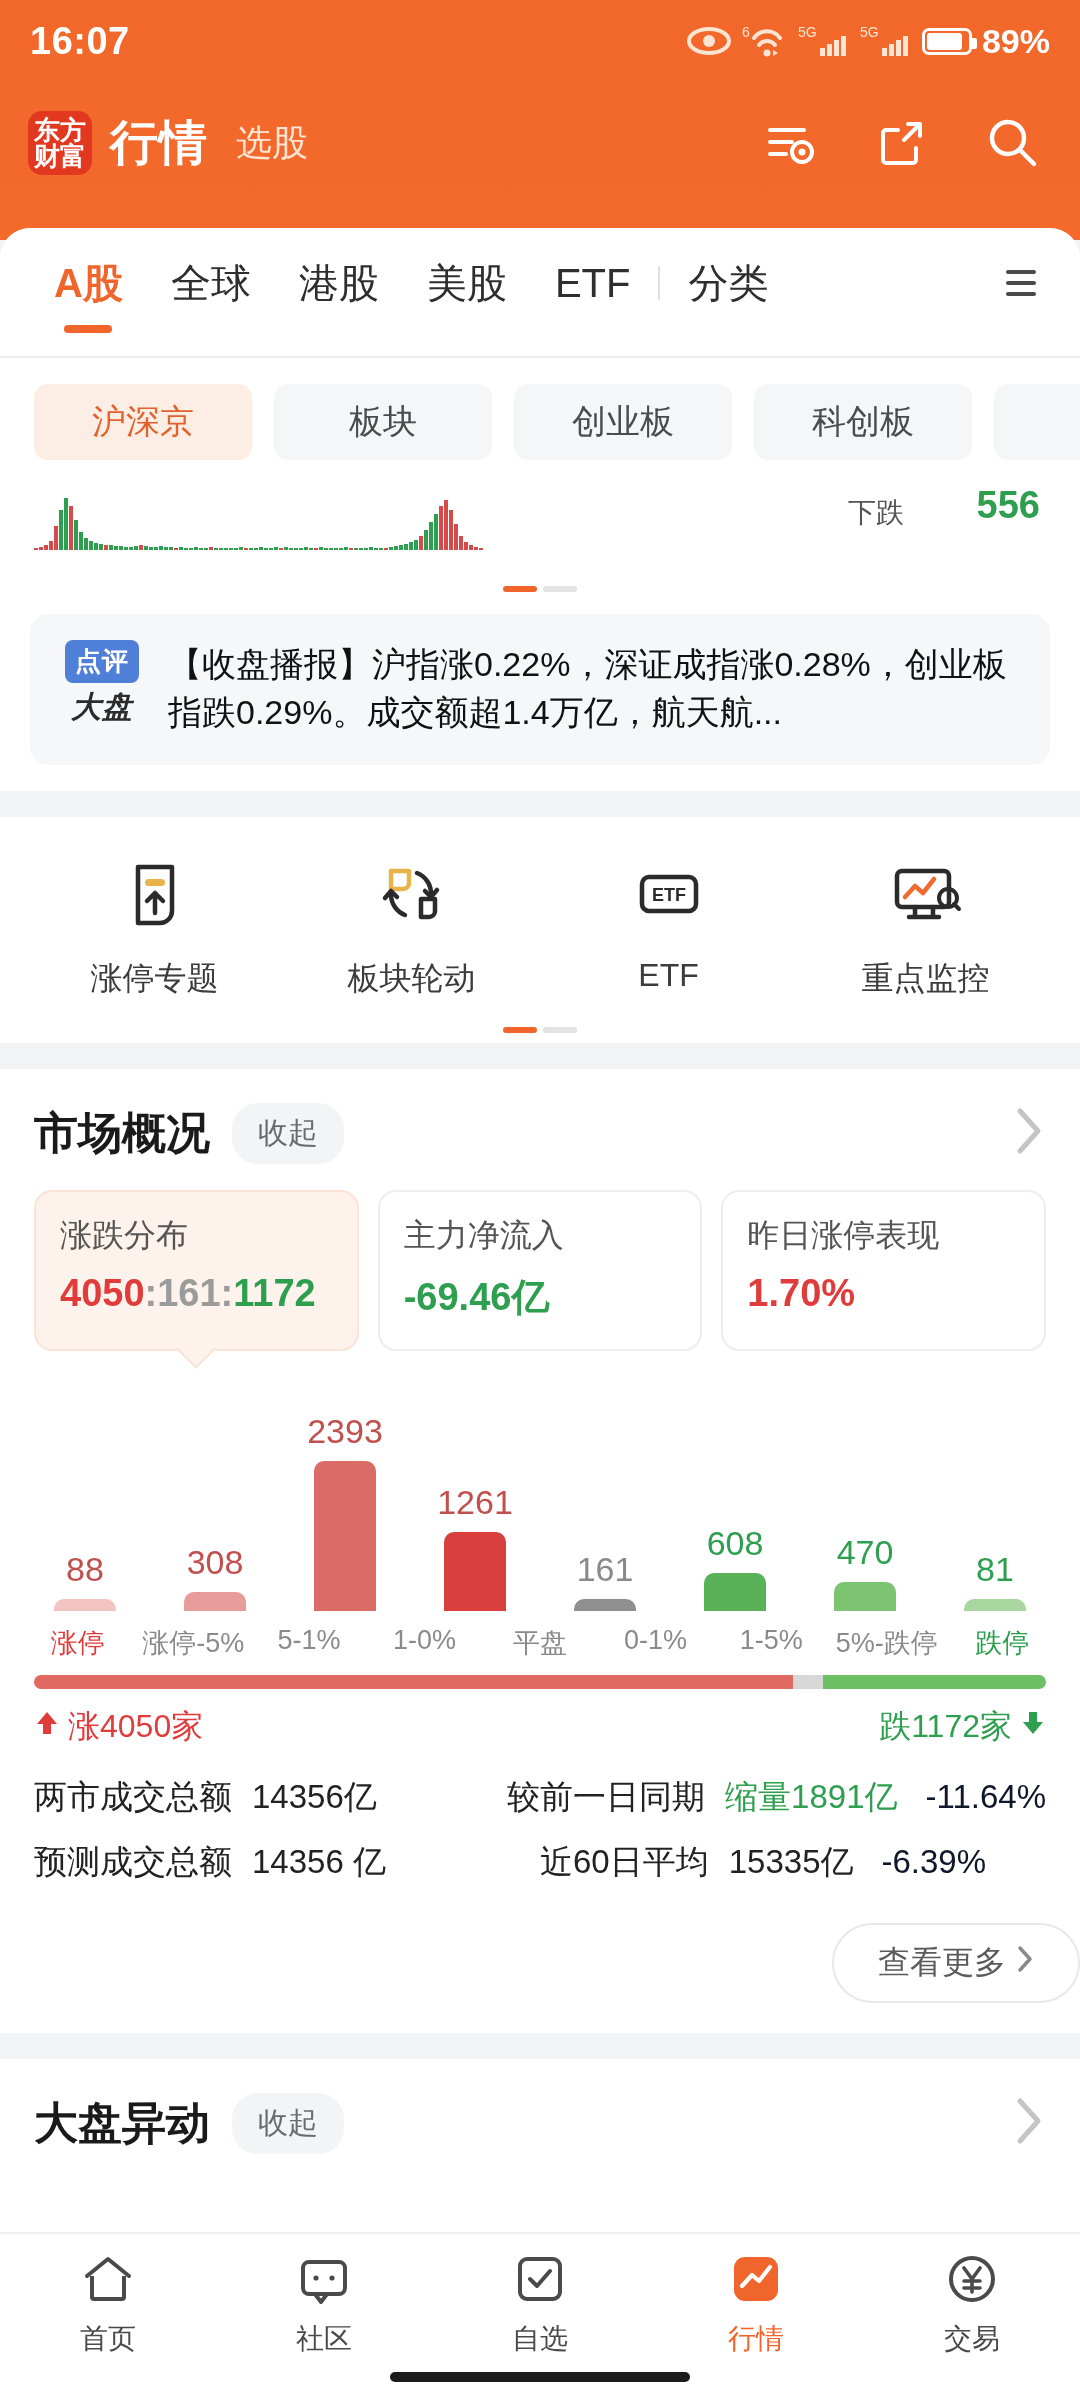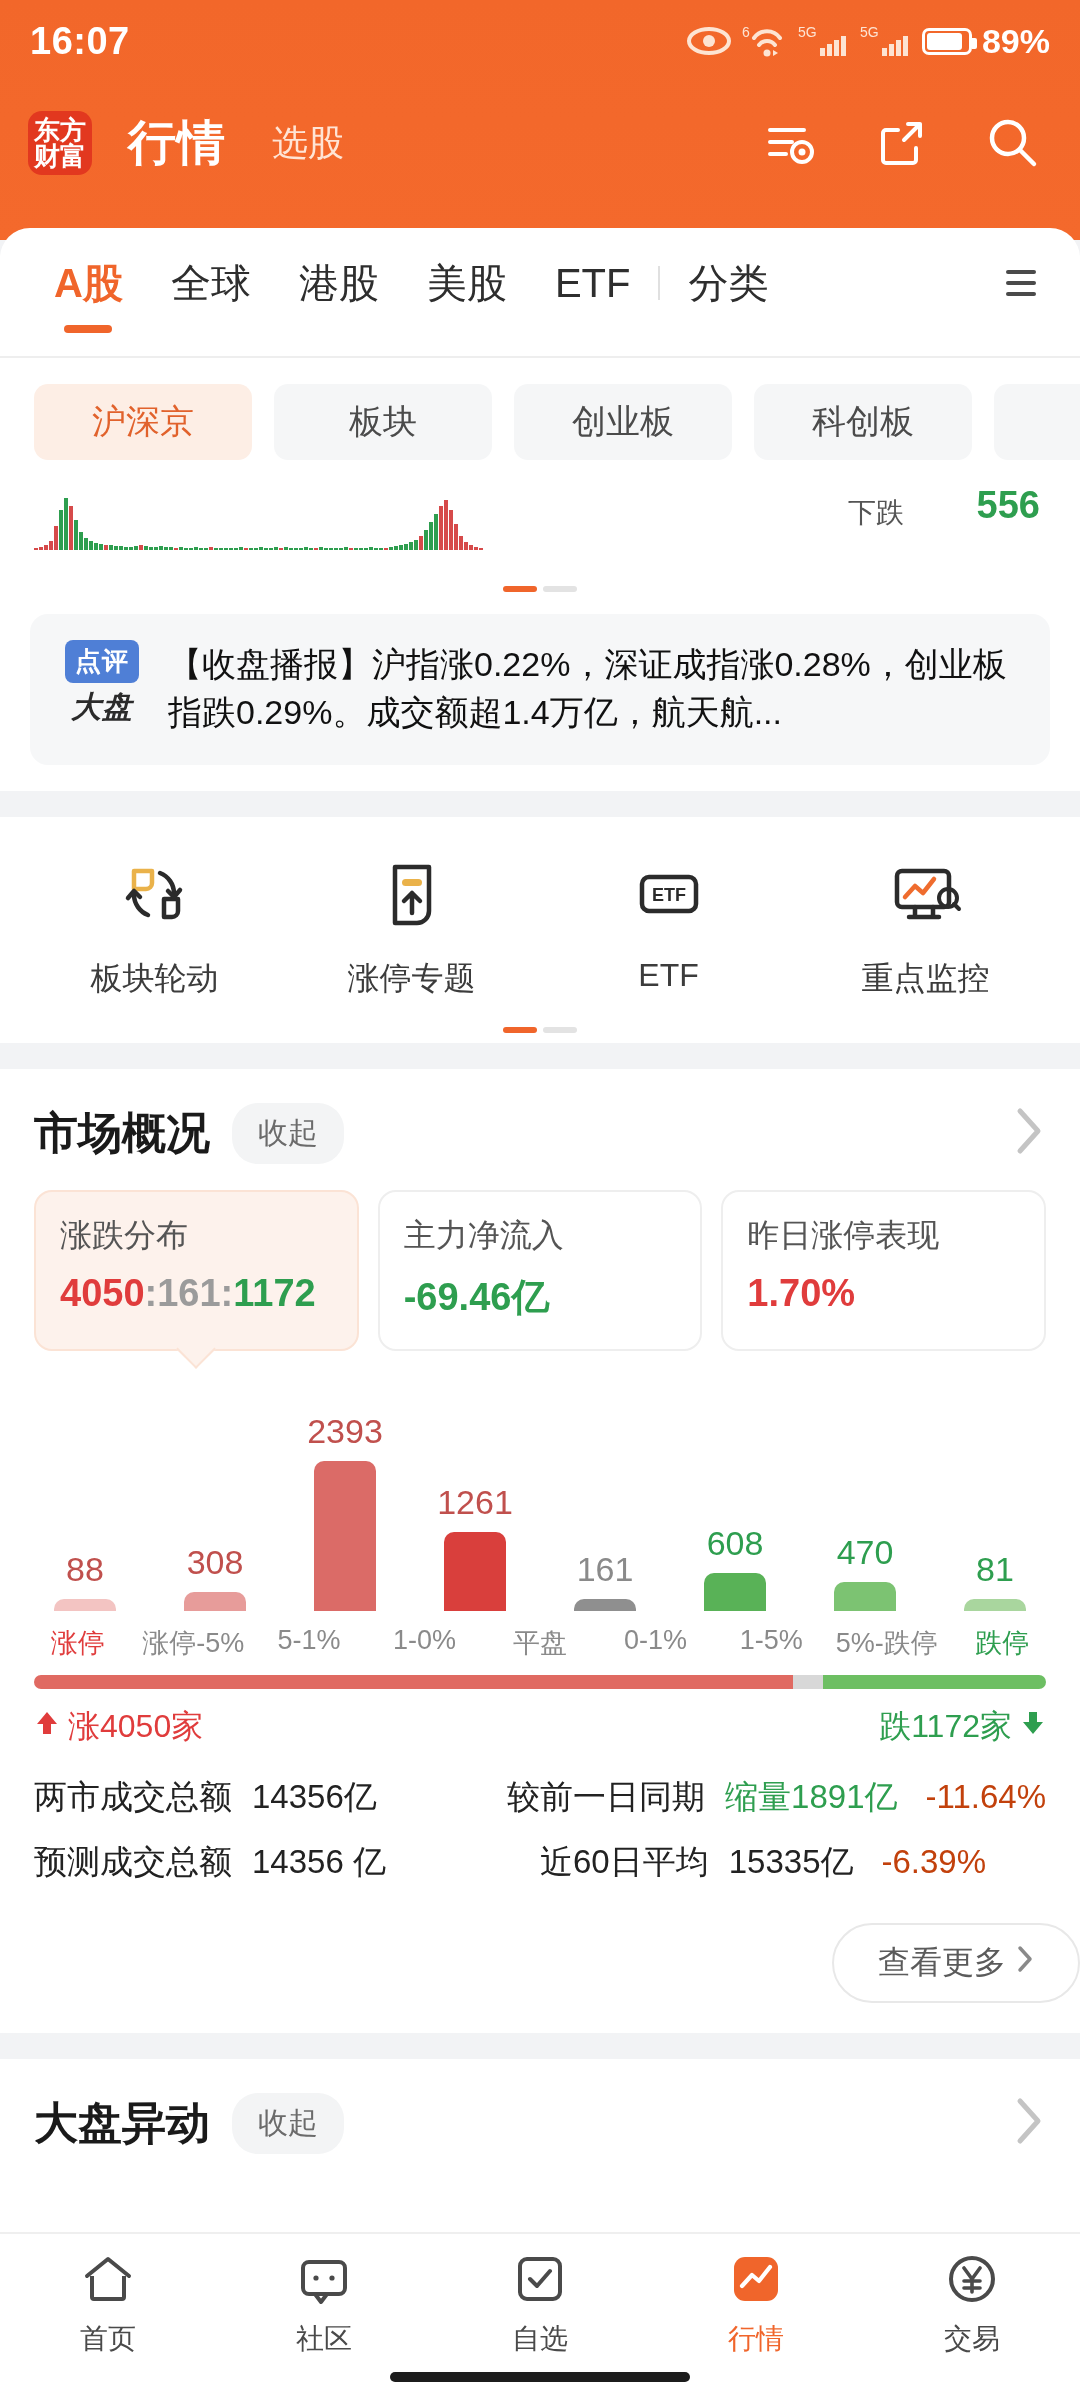--- a/index.html
+++ b/index.html
@@ -34,21 +34,21 @@
   .batt-body::after {
     content: ''; position: absolute; right: -8px; top: 7px;
     width: 5px; height: 11px; background: #fff; border-radius: 0 2px 2px 0;
   }
   .batt-fill { position: absolute; left: 2px; top: 2px; bottom: 2px; width: 80%; background: #fff; border-radius: 3px; }
   .batt-pct { font-size: 34px; font-weight: 600; }
 
   
   .navbar {
     position: absolute; left: 0; top: 88px; width: 1080px; height: 110px;
-    display: flex; align-items: center; padding: 0 28px; gap: 18px;
+    display: flex; align-items: center; padding: 0 28px;
   }
   .brand-logo {
     width: 64px; height: 64px; border-radius: 14px; background: #e2381f;
     color: #fff; display: flex; flex-direction: column; align-items: center;
     justify-content: center; line-height: 1.0; font-weight: 700; font-size: 26px;
     margin-right: 18px; flex: none;
   }
   .brand-logo span { display: block; }
   .nav-title {
     font-size: 48px; color: #fff; font-weight: 700; letter-spacing: 1px;
@@ -183,21 +183,21 @@
   .rl-left { color: #e03c3c; display: flex; align-items: center; gap: 8px; }
   .rl-right { color: #2e9e4f; display: flex; align-items: center; gap: 8px; }
 
   
   .summary { padding: 26px 34px 0 34px; }
   .srow { display: flex; margin-bottom: 20px; }
   .scell { flex: 1; display: flex; align-items: baseline; gap: 20px; font-size: 33px; color: #222; }
   .scell .k { color: #222; white-space: nowrap; }
   .scell .v { color: #222; white-space: nowrap; }
   .scell .v.g { color: #2e9e4f; }
-  .scell .v2 { color: #c2410c; margin-left: 8px; white-space: nowrap; }
+  .scell .v2 { color: #0f172a; margin-left: 8px; white-space: nowrap; }
 
   .more-wrap { display: flex; justify-content: flex-end; padding: 18px 0 30px 0; }
   .more-btn {
     border: 2px solid #e8e8e8; border-radius: 40px; padding: 16px 44px;
     font-size: 32px; color: #5b5b5b; display: flex; align-items: center; gap: 10px;
   }
 
   
   .peek { background: #fff; padding: 34px 34px 0 34px; display: flex; align-items: center; }
 
@@ -434,39 +434,39 @@
       </div>
     </div>
 
     <div class="gap" style="margin-top:26px;"></div>
 
     <div class="quick">
       <div class="quick-row">
         <div class="qitem">
           <span>
             <svg width="74" height="74" viewBox="0 0 74 74">
+                <path d="M20 10h34v44a12 12 0 0 1-12 12H20z" fill="none" stroke="#2b2b2b" stroke-width="4.5" stroke-linejoin="round"></path>
+                <rect x="27" y="22" width="20" height="7" rx="3.5" fill="#eab24a"></rect>
+                <path d="M37 56V36m0 0l-8 8m8-8l8 8" stroke="#2b2b2b" stroke-width="4.5" fill="none" stroke-linecap="round" stroke-linejoin="round"></path>
+              </svg>
+          </span>
+          <span class="qlabel">涨停专题</span>
+        </div>
+        <div class="qitem">
+          <span>
+            <svg width="74" height="74" viewBox="0 0 74 74">
                 <path d="M16 14h18v12a6 6 0 0 1-6 6H16z" fill="none" stroke="#eab24a" stroke-width="4.5" stroke-linejoin="round"></path>
                 <path d="M46 42h14v12a6 6 0 0 1-6 6H46z" fill="none" stroke="#2b2b2b" stroke-width="4.5" stroke-linejoin="round"></path>
                 <path d="M42 16a22 22 0 0 1 14 20" fill="none" stroke="#2b2b2b" stroke-width="4.5" stroke-linecap="round"></path>
                 <path d="M50 34l6 6 6-7" fill="none" stroke="#2b2b2b" stroke-width="4.5" stroke-linecap="round" stroke-linejoin="round"></path>
                 <path d="M30 58a22 22 0 0 1-14-20" fill="none" stroke="#2b2b2b" stroke-width="4.5" stroke-linecap="round"></path>
                 <path d="M22 40l-6-6-6 7" fill="none" stroke="#2b2b2b" stroke-width="4.5" stroke-linecap="round" stroke-linejoin="round"></path>
               </svg>
           </span>
           <span class="qlabel">板块轮动</span>
-        </div>
-        <div class="qitem">
-          <span>
-            <svg width="74" height="74" viewBox="0 0 74 74">
-                <path d="M20 10h34v44a12 12 0 0 1-12 12H20z" fill="none" stroke="#2b2b2b" stroke-width="4.5" stroke-linejoin="round"></path>
-                <rect x="27" y="22" width="20" height="7" rx="3.5" fill="#eab24a"></rect>
-                <path d="M37 56V36m0 0l-8 8m8-8l8 8" stroke="#2b2b2b" stroke-width="4.5" fill="none" stroke-linecap="round" stroke-linejoin="round"></path>
-              </svg>
-          </span>
-          <span class="qlabel">涨停专题</span>
         </div>
         <div class="qitem">
           <span>
             <svg width="74" height="74" viewBox="0 0 74 74">
                 <rect x="10" y="20" width="54" height="34" rx="7" fill="none" stroke="#2b2b2b" stroke-width="4.5"></rect>
                 <text x="37" y="44" font-size="18" font-weight="bold" text-anchor="middle" fill="#2b2b2b" font-family="Liberation Sans">ETF</text>
               </svg>
           </span>
           <span class="qlabel">ETF</span>
         </div>

